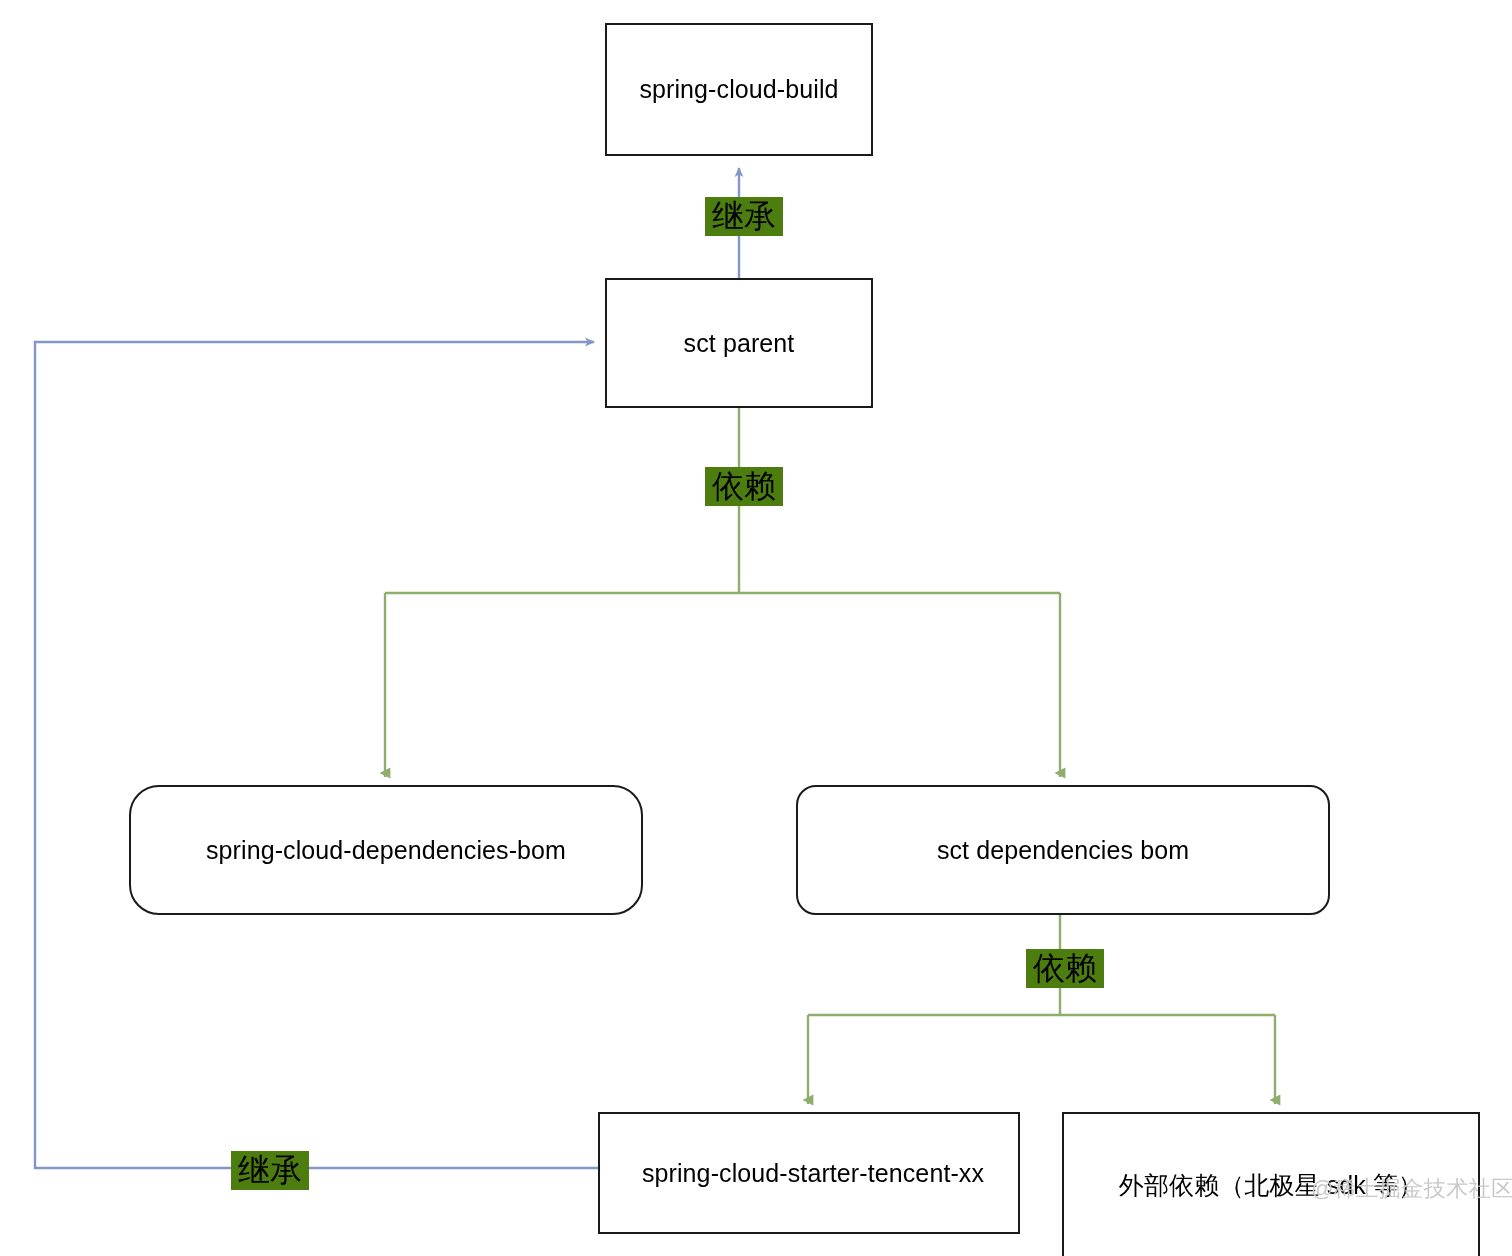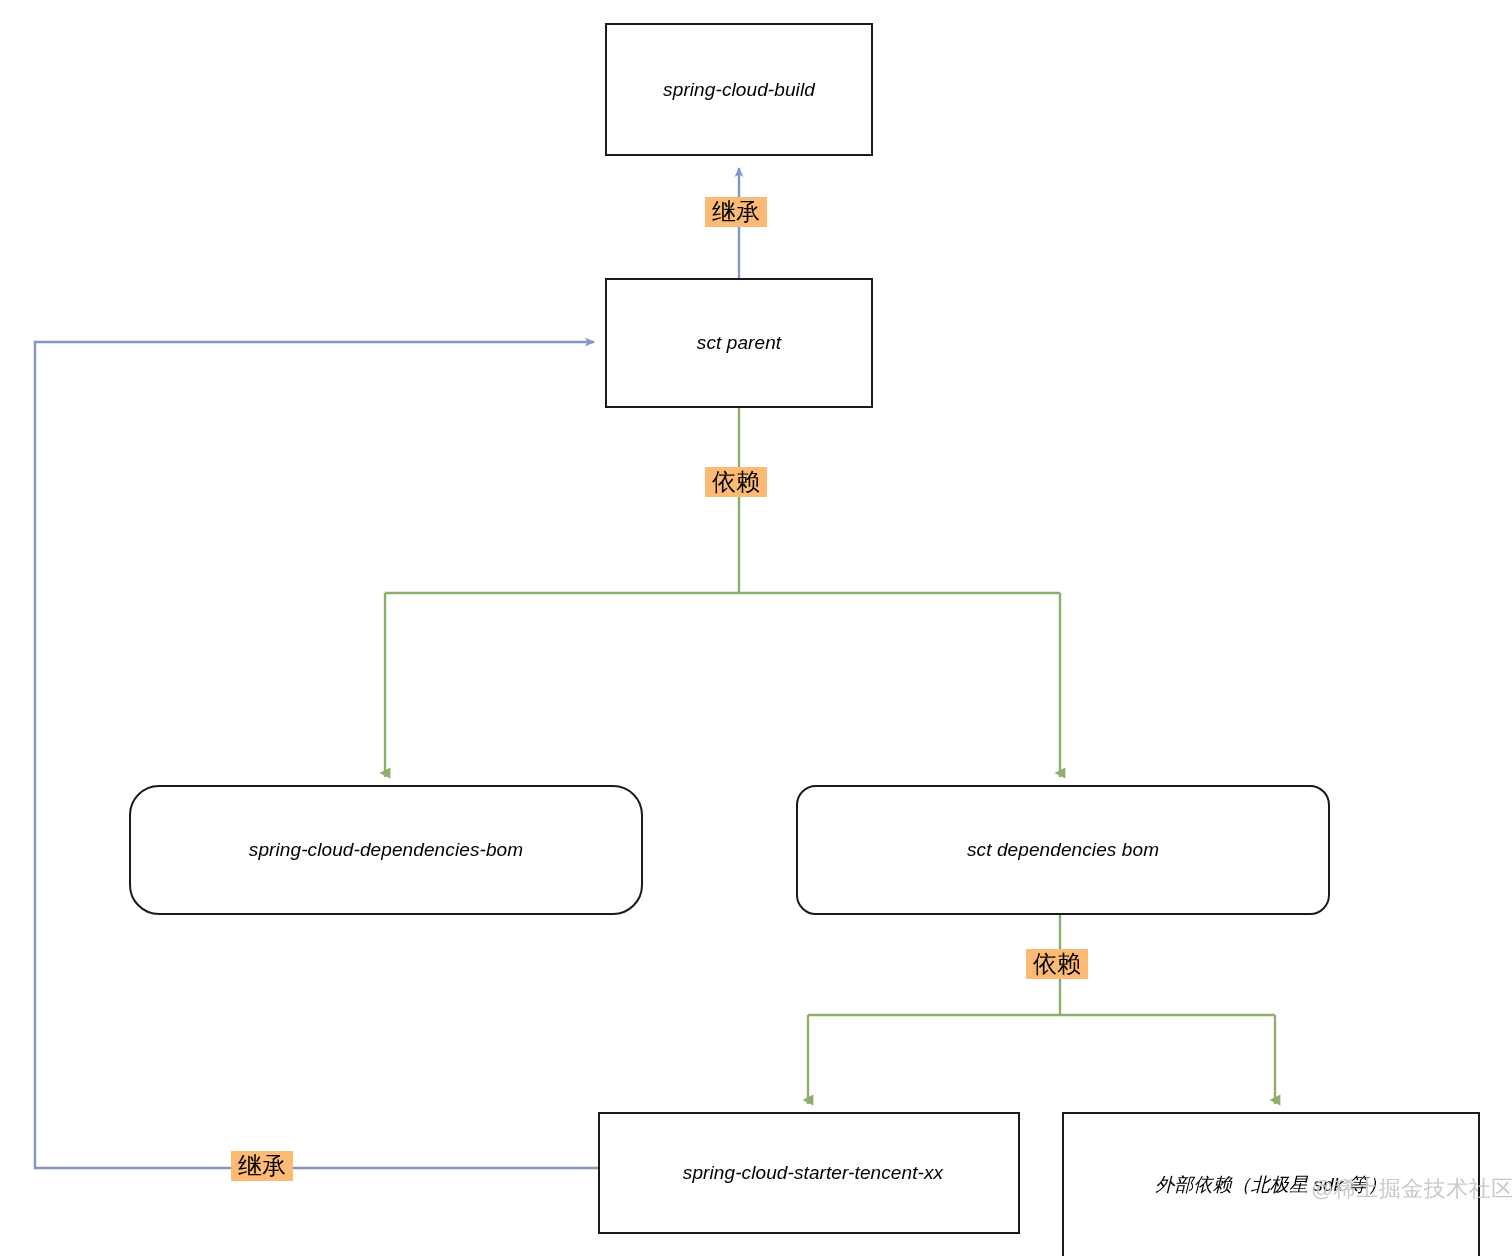--- a/index.html
+++ b/index.html
@@ -29,36 +29,35 @@
     position: absolute;
     box-sizing: border-box;
     border: 2px solid #1a1a1a;
     background: #ffffff;
     display: flex;
     align-items: center;
     justify-content: center;
     text-align: center;
     color: #000000;
     line-height: 1.32;
-    font-size: 19px;
+    font-size: 25px;
     letter-spacing: 0.1px;
-    font-style: italic;
   }
   .node .label-stack {
     display: block;
     width: 100%;
   }
   .node .line1 { display: block; }
   .node .line2 { display: block; }
 
   .edge-label {
     position: absolute;
     color: #000000;
-    font-size: 24px;
-    background: #fdba74;
+    font-size: 32px;
+    background: #4d7c0f;
     padding: 2px 7px;
     white-space: nowrap;
     line-height: 1.1;
   }
   .watermark {
     position: absolute;
     color: #c9c9c9;
     font-size: 22px;
     white-space: nowrap;
     letter-spacing: 0.5px;

